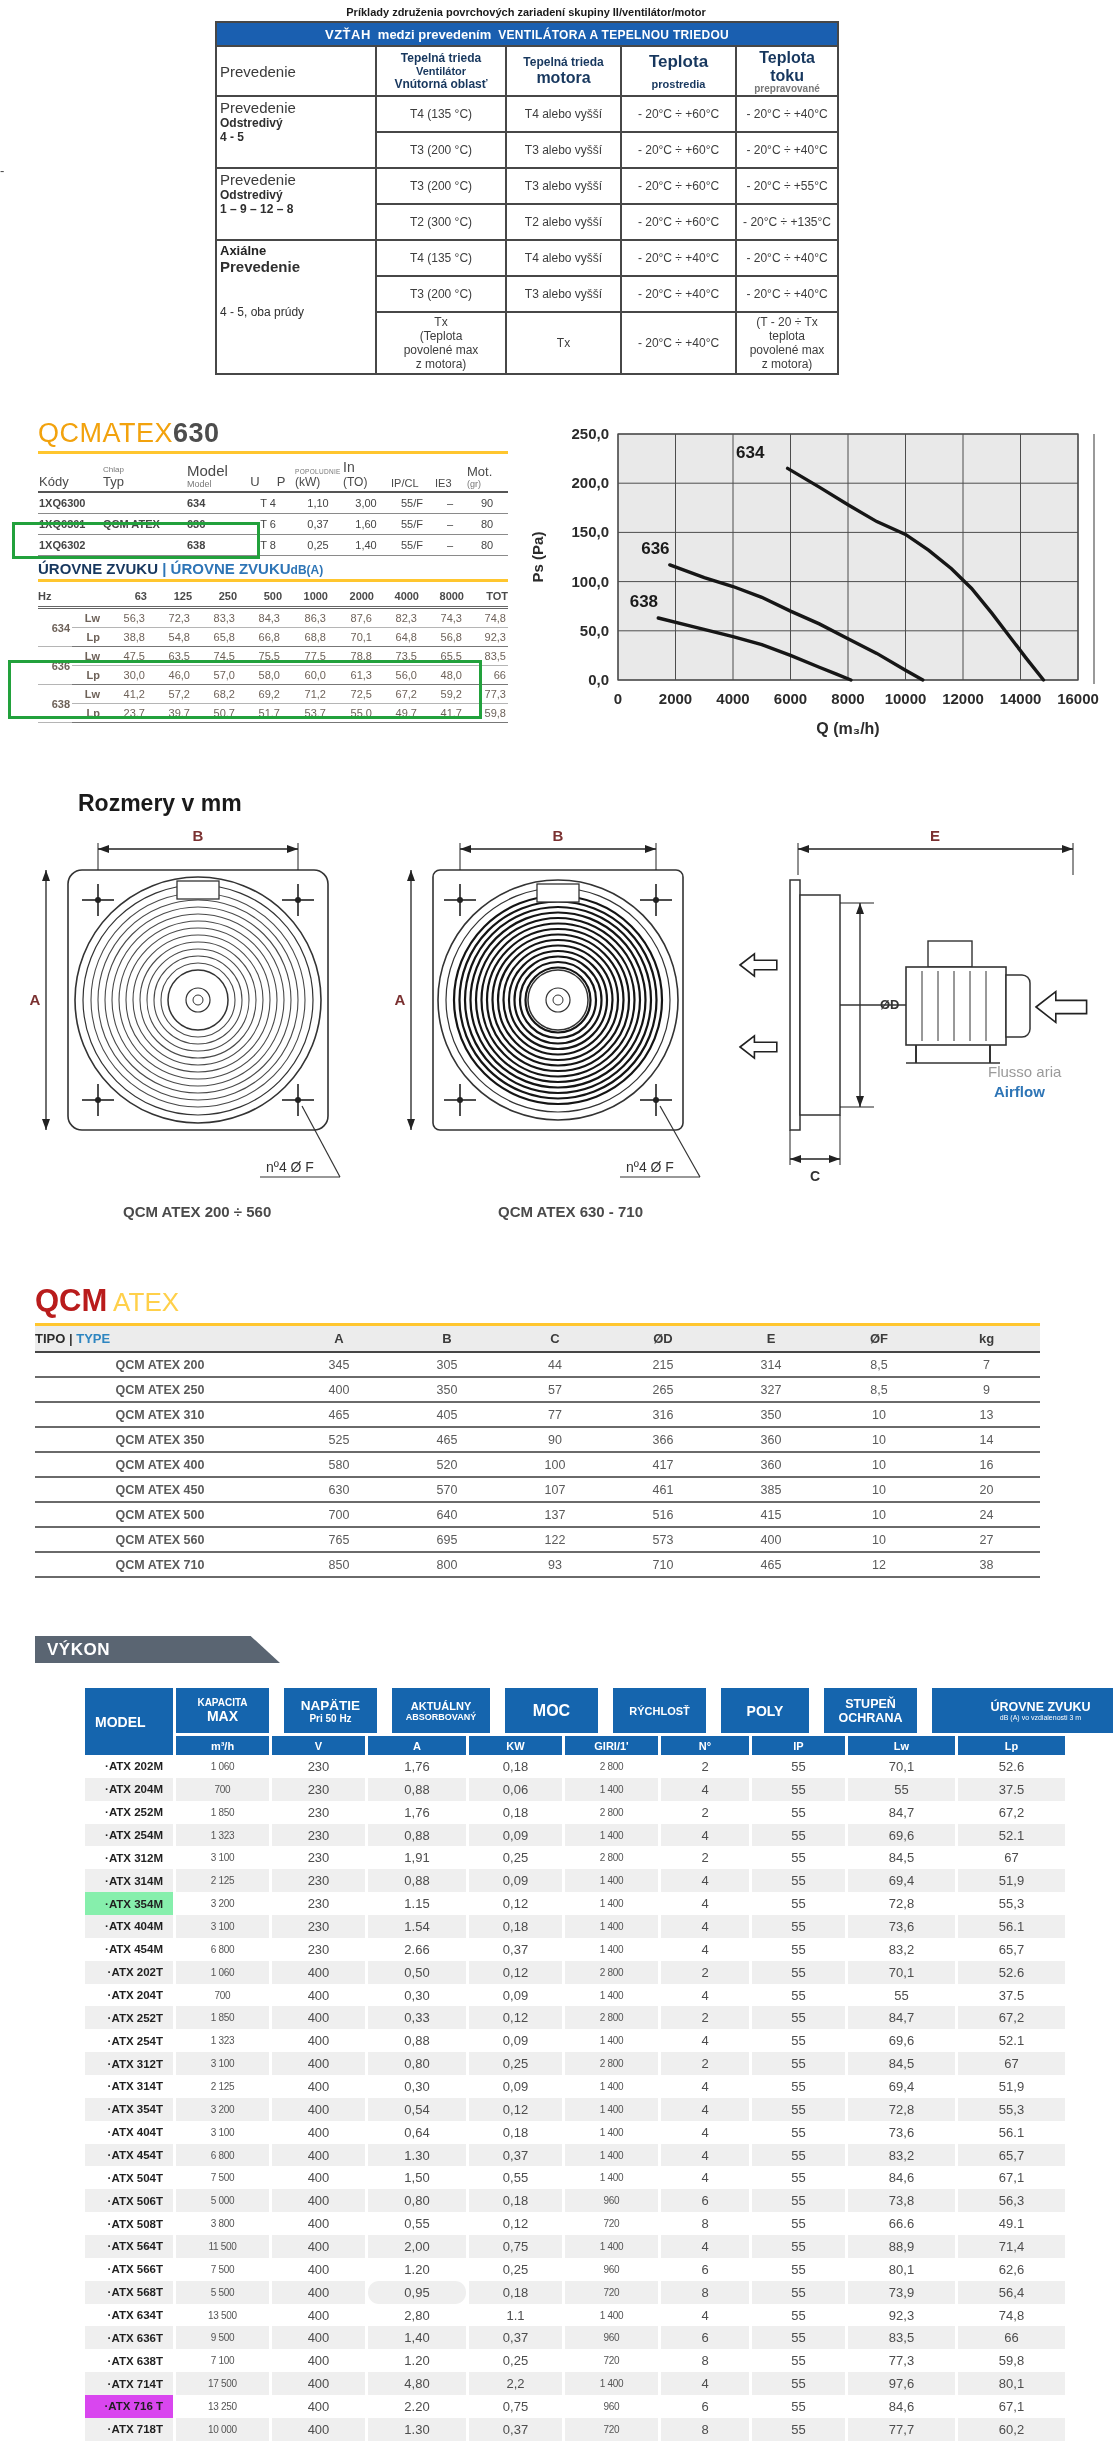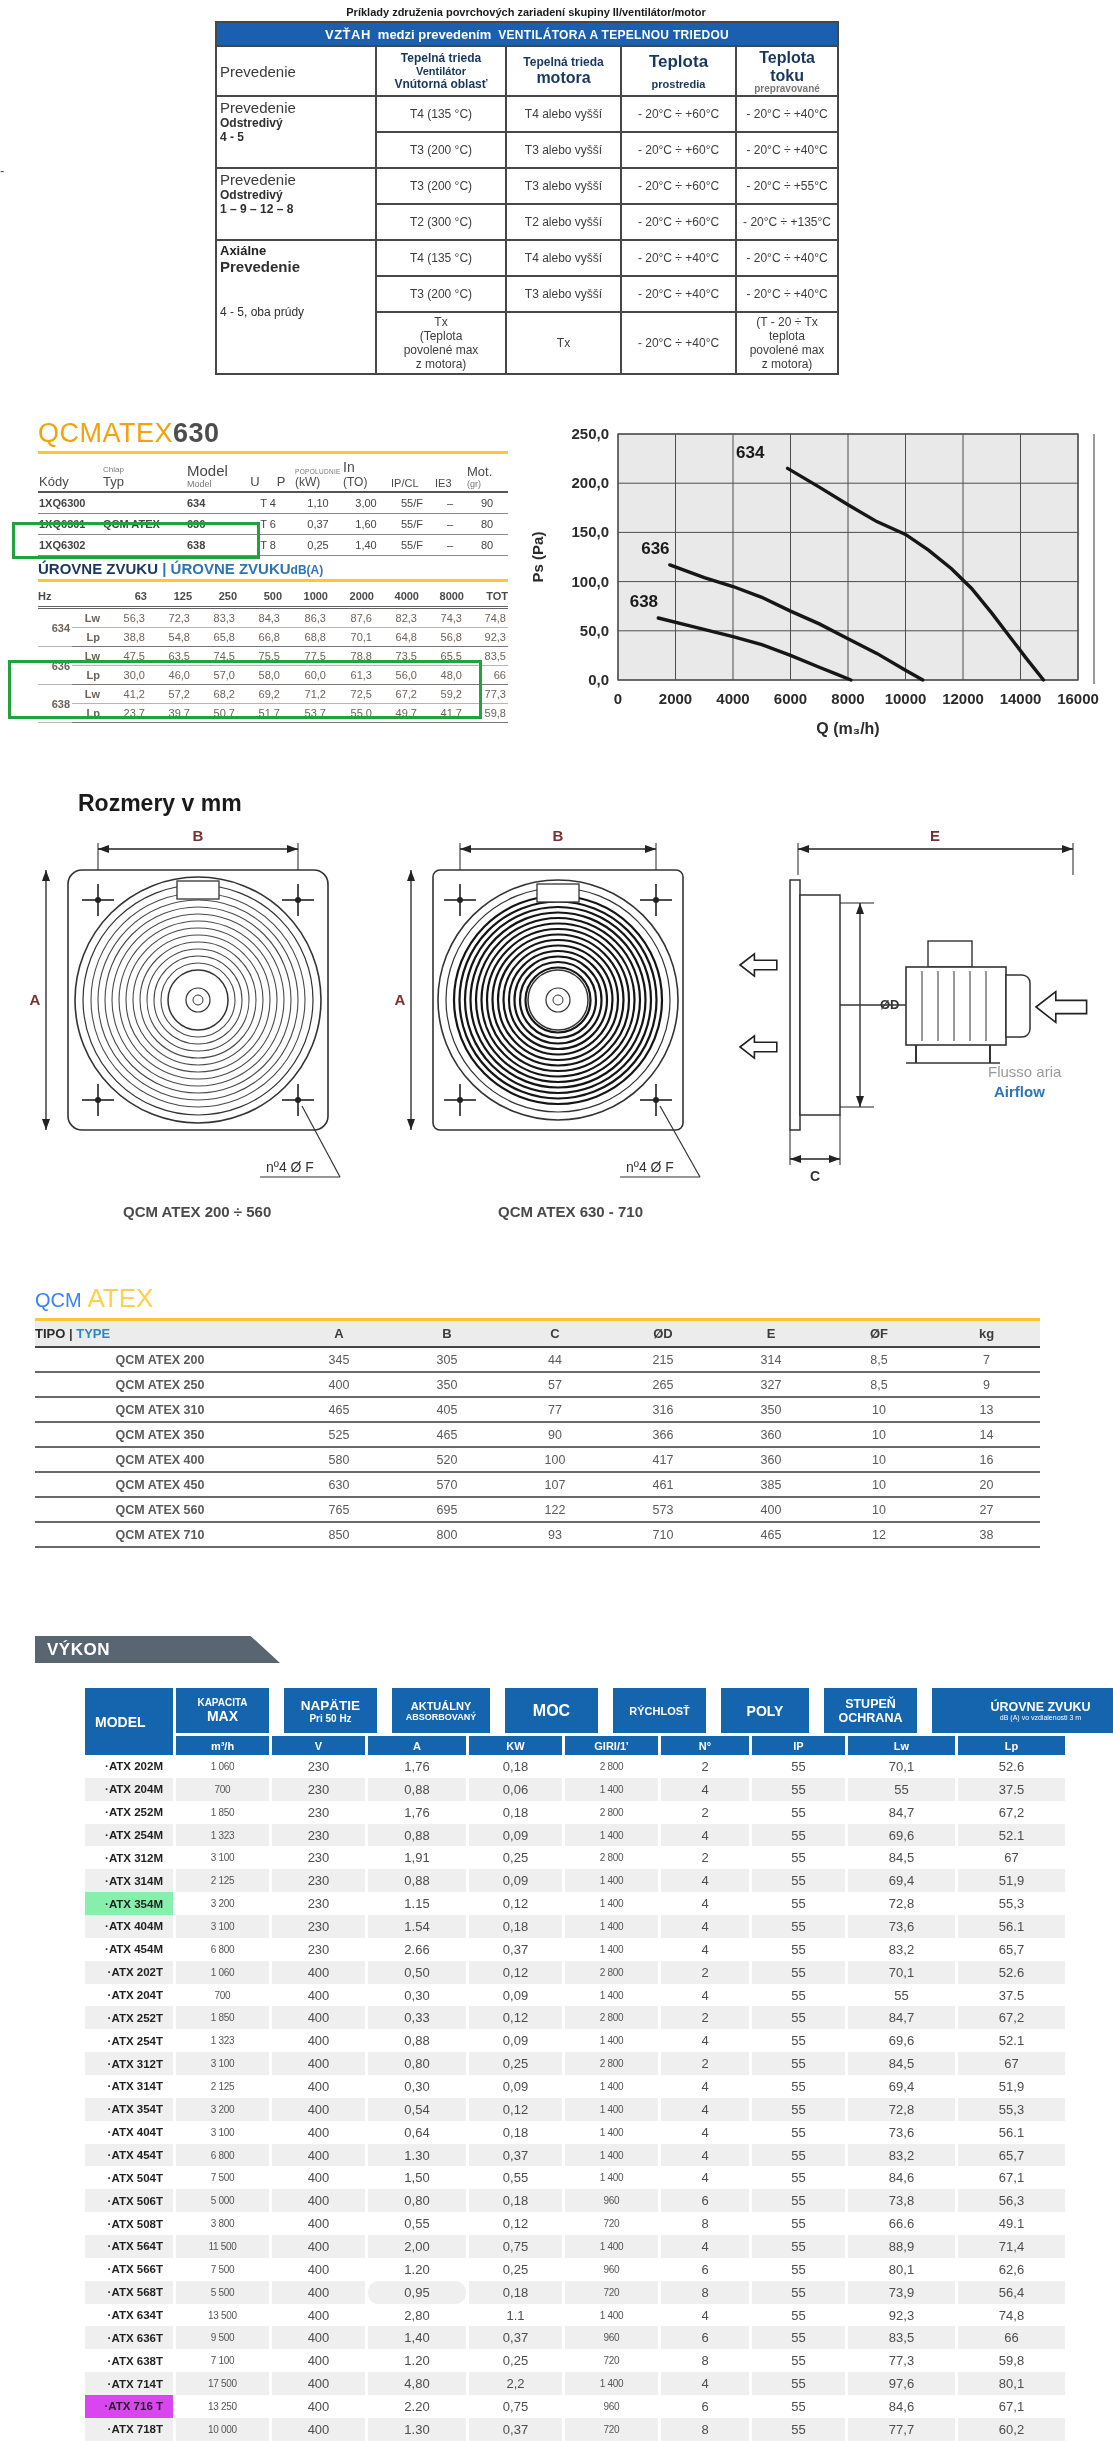--- a/index.html
+++ b/index.html
@@ -74,21 +74,21 @@
   
   .chart-wrap{left:523px;top:420px;width:578px;height:335px;}
   svg text{font-family:"Liberation Sans",sans-serif;}
 
   
   .dimhead{left:78px;top:790px;font-size:23px;font-weight:bold;color:#1a1a1a;}
   .draw-wrap{left:28px;top:825px;width:1062px;height:400px;}
 
   
   .dimtab-wrap{left:35px;top:1283px;width:1005px;}
-  .dim-title-b{color:#3b82f6;font-weight:normal;font-size:20px;}
+  .dim-title-b{color:#b91c1c;font-weight:bold;font-size:31px;}
   .dim-title-l{color:#FFD04A;font-size:26px;}
   table.dim{border-collapse:collapse;width:1005px;table-layout:fixed;margin-top:4px;border-top:3.5px solid #FFC62E;}
   table.dim th{background:#ECECEC;font-size:13px;color:#3c3c3c;padding:5px 0;border-bottom:2px solid #454545;}
   th.dim-first{text-align:left;padding-left:8px;}
   .tipo{color:#2b2b2b;font-weight:bold;}
   .type{color:#2E86C1;font-weight:bold;}
   table.dim td{font-size:12.5px;color:#5a5a5a;text-align:center;padding:4.5px 0;border-bottom:2px solid #6a6a6a;}
   td.dim-name{font-weight:bold;color:#2b2b2b;text-align:left;padding-left:8px;font-size:12.5px;}
 
   
@@ -688,20 +688,30 @@
           <td class="dim-name">QCM ATEX 450</td>
           <td>630</td>
           <td>570</td>
           <td>107</td>
           <td>461</td>
           <td>385</td>
           <td>10</td>
           <td>20</td>
         </tr>
         <tr>
+          <td class="dim-name">QCM ATEX 500</td>
+          <td>700</td>
+          <td>640</td>
+          <td>137</td>
+          <td>516</td>
+          <td>415</td>
+          <td>10</td>
+          <td>24</td>
+        </tr>
+        <tr>
           <td class="dim-name">QCM ATEX 560</td>
           <td>765</td>
           <td>695</td>
           <td>122</td>
           <td>573</td>
           <td>400</td>
           <td>10</td>
           <td>27</td>
         </tr>
         <tr>

